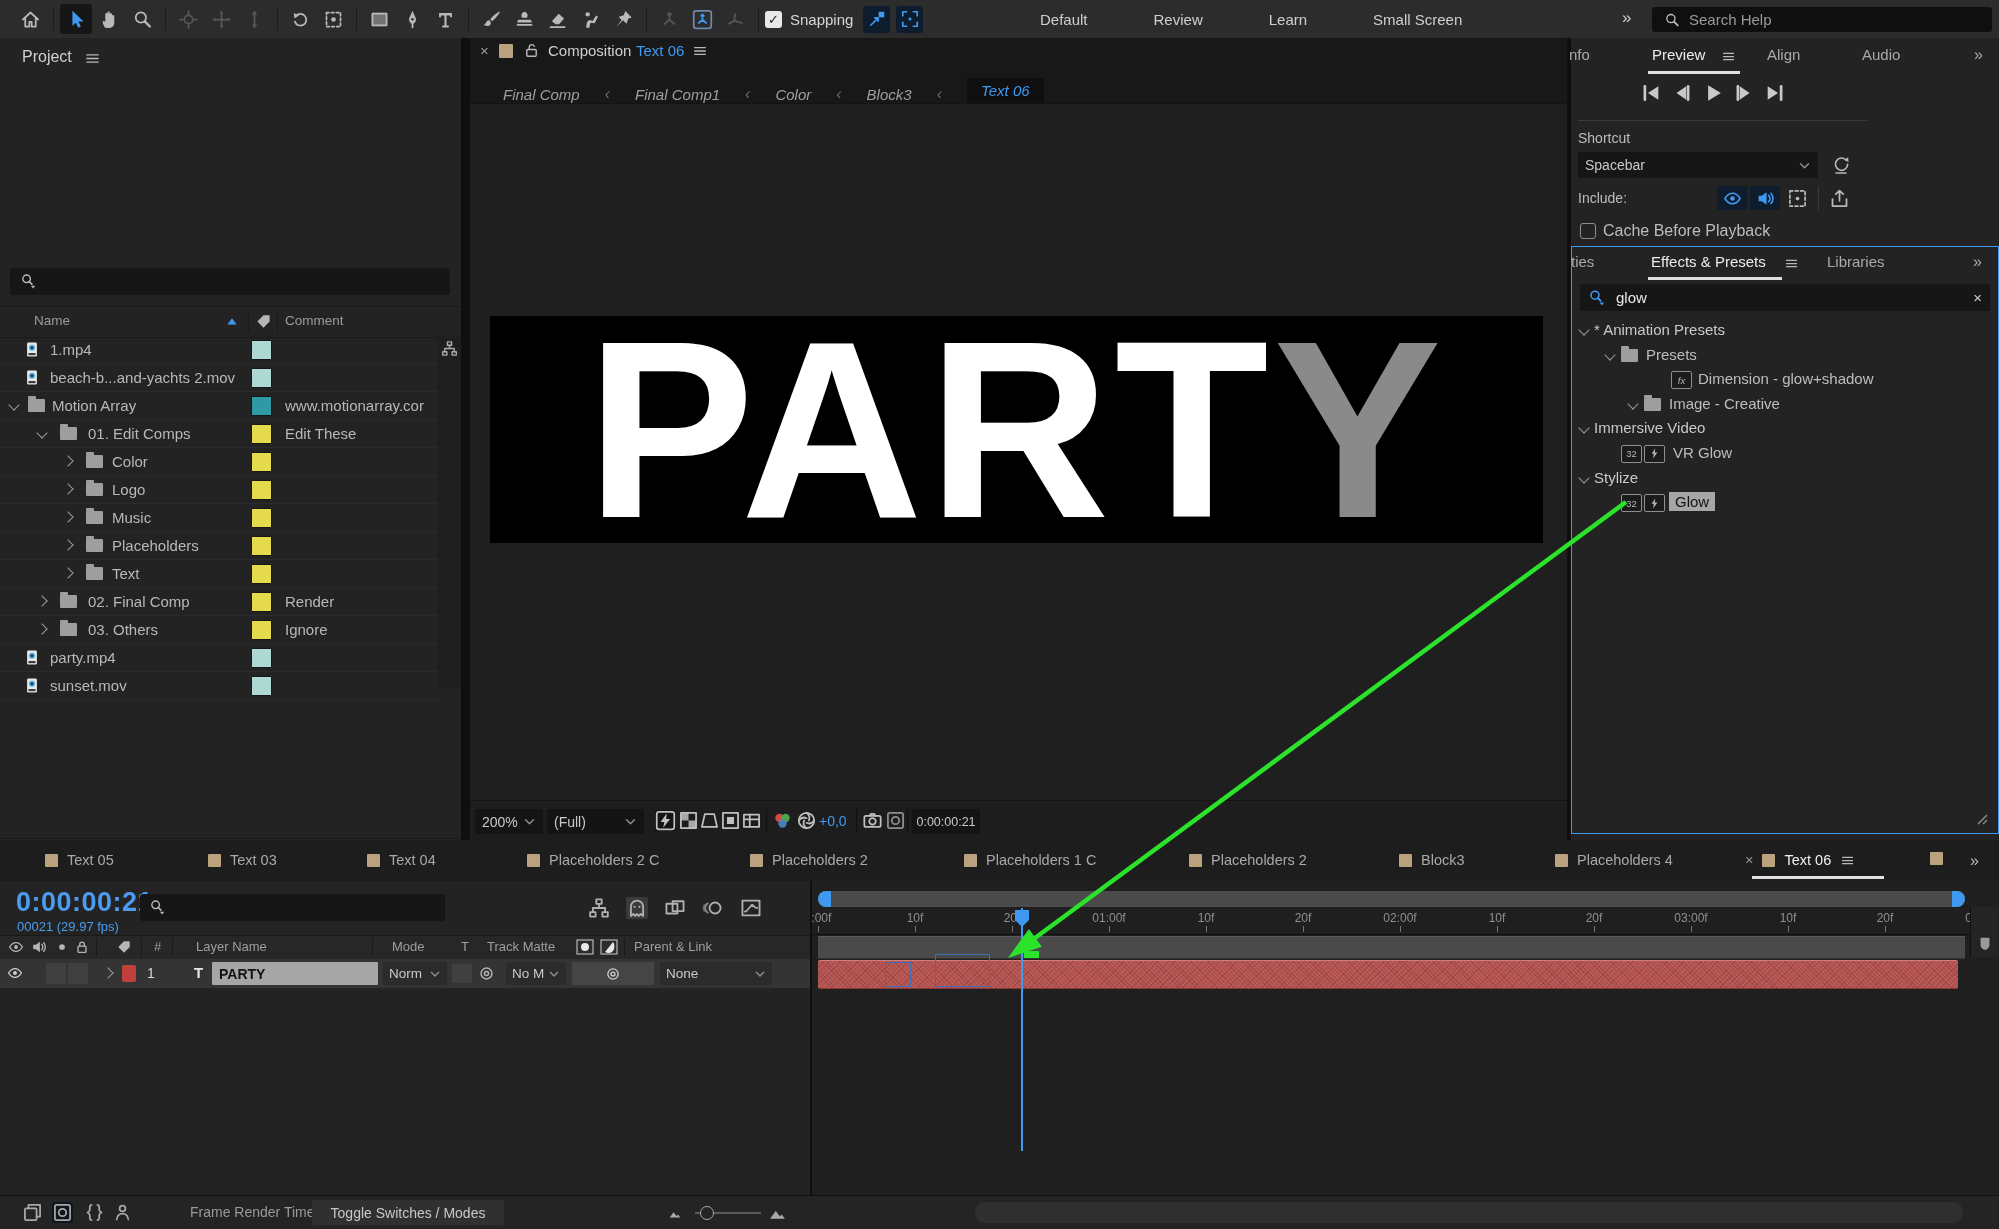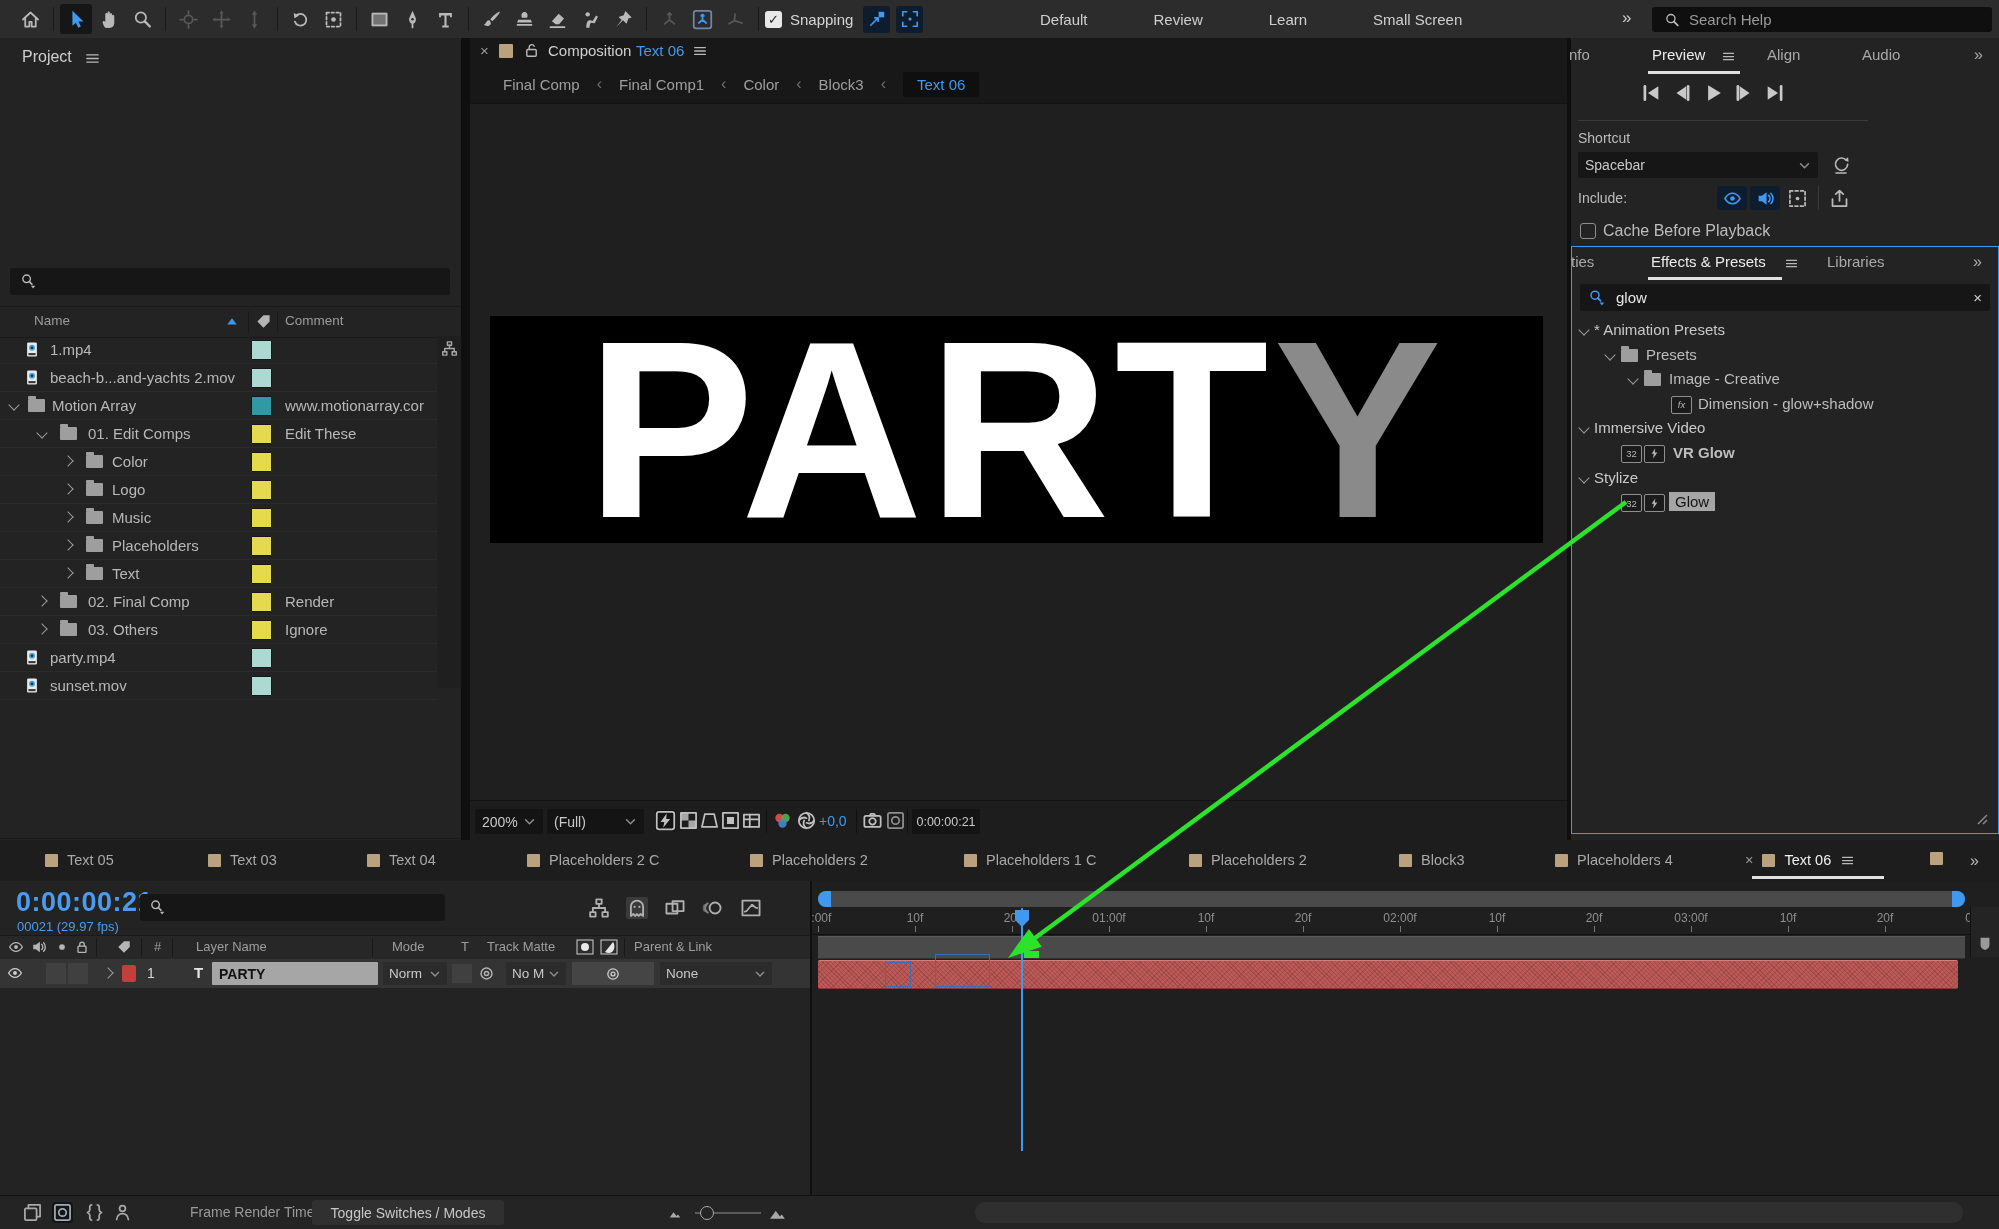--- a/index.html
+++ b/index.html
@@ -41,21 +41,21 @@
   .chev.right{transform:rotate(-45deg);}
   .foldr{position:absolute;top:7px;width:17px;height:13px;background:#9e9e9e;border-radius:1px;}
   .foldr:before{content:"";position:absolute;top:-3px;left:0;width:8px;height:3px;background:#9e9e9e;border-radius:1px 1px 0 0;}
   #proj-bottom{left:0;top:800px;width:461px;height:40px;border-top:1px solid #191919;}
   .pbi{position:absolute;width:21px;height:21px;top:9px;color:#a9a9a9;}
   #bpc{left:140px;top:7px;width:64px;height:24px;background:#191919;border-radius:2px;color:#cfcfcf;font-size:13px;display:flex;align-items:center;justify-content:center;}
   #proj-pill{left:250px;top:10px;width:146px;height:18px;background:#3c3c3c;border-radius:9px;}
   
   #comp{left:470px;top:38px;width:1097px;height:802px;background:#1f1f1f;}
   #comp-tabs{left:0;top:0;width:1097px;height:27px;background:#181818;}
-  #comp-crumbs{left:0;top:27px;width:1097px;height:39px;background:#181818;border-bottom:1px solid #131313;display:flex;align-items:center;padding-left:33px;box-sizing:border-box;gap:17px;color:#9f9f9f;}
+  #comp-crumbs{left:0;top:27px;width:1097px;height:39px;background:#181818;border-bottom:1px solid #131313;display:flex;align-items:flex-end;padding-left:33px;box-sizing:border-box;gap:25px;color:#9f9f9f;font-style:italic;}
   .crumbsep{color:#6f6f6f;font-size:16px;}
   #crumb-active{background:#0f0f0f;border-radius:2px;padding:4px 14px;color:#3f99f0;}
   #canvas-bar{left:20px;top:278px;width:1053px;height:227px;background:#000;display:flex;align-items:center;justify-content:center;overflow:hidden;}
   #canvas-bar .big{font-size:252px;font-weight:bold;letter-spacing:5px;line-height:1;}
   #ctext-main{color:#ffffff;}
   #ctext-dim{color:#8a8a8a;}
   #comp-bottom{left:0;top:762px;width:1097px;height:40px;background:#1d1d1d;border-top:1px solid #131313;}
   .dd{position:absolute;top:8px;height:25px;background:#141414;border-radius:2px;color:#c9c9c9;font-size:14px;display:flex;align-items:center;justify-content:space-between;padding:0 7px;box-sizing:border-box;}
   .dd .ic{width:13px;height:13px;color:#8f8f8f;}
   .vbi{position:absolute;top:9px;width:21px;height:21px;color:#c0c0c0;}
@@ -752,40 +752,40 @@
           <div class="frow">
             <span class="chev down" style="position: absolute; left: 8px; top: 8px;"></span>
             <span class="lb" style="left: 22px; color: rgb(201, 201, 201);">* Animation Presets</span>
           </div>
           <div class="frow">
             <span class="chev down" style="position: absolute; left: 34px; top: 8px;"></span>
             <div class="foldr" style="left: 49px; top: 6px;"></div>
             <span class="lb" style="left: 74px;">Presets</span>
           </div>
           <div class="frow">
+            <div class="badge" style="left: 99px; font-style: italic;">fx</div>
+            <span class="lb" style="left: 126px;">Dimension - glow+shadow</span>
+          </div>
+          <div class="frow">
             <span class="chev down" style="position: absolute; left: 57px; top: 8px;"></span>
             <div class="foldr" style="left: 72px; top: 6px;"></div>
             <span class="lb" style="left: 97px;">Image - Creative</span>
-          </div>
-          <div class="frow">
-            <div class="badge" style="left: 99px; font-style: italic;">fx</div>
-            <span class="lb" style="left: 126px;">Dimension - glow+shadow</span>
           </div>
           <div class="frow">
             <span class="chev down" style="position: absolute; left: 8px; top: 8px;"></span>
             <span class="lb" style="left: 22px; color: rgb(201, 201, 201);">Immersive Video</span>
           </div>
           <div class="frow">
             <div class="badge" style="left: 49px;">32</div>
             <div class="badge" style="left: 72px;">
               <svg viewBox="0 0 18 18" width="13" height="13">
                 <path fill="#b5b5b5" d="M10 2 5 9.5h3L7 16l6-8.5H9.5z"></path>
               </svg>
             </div>
-            <span class="lb" style="left: 101px; font-weight: bold;">VR Glow</span>
+            <span class="lb" style="left: 101px;">VR Glow</span>
           </div>
           <div class="frow">
             <span class="chev down" style="position: absolute; left: 8px; top: 8px;"></span>
             <span class="lb" style="left: 22px; color: rgb(201, 201, 201);">Stylize</span>
           </div>
           <div class="frow">
             <div class="badge" style="left: 49px;">32</div>
             <div class="badge" style="left: 72px;">
               <svg viewBox="0 0 18 18" width="13" height="13">
                 <path fill="#b5b5b5" d="M10 2 5 9.5h3L7 16l6-8.5H9.5z"></path>

